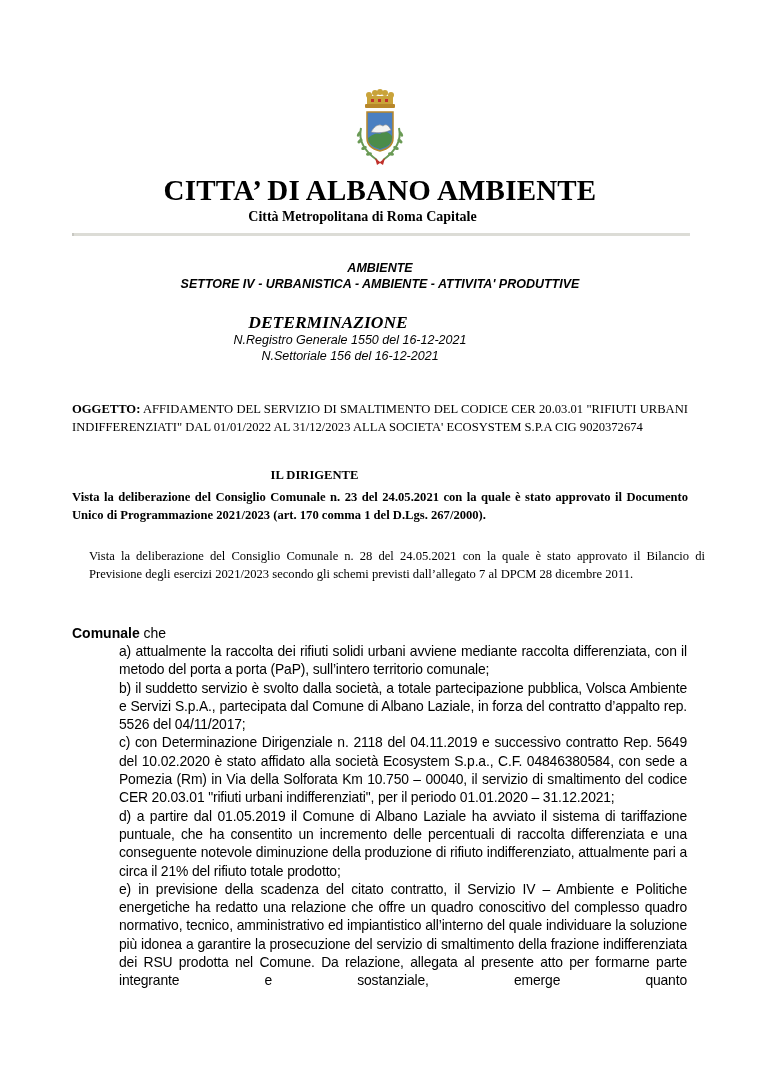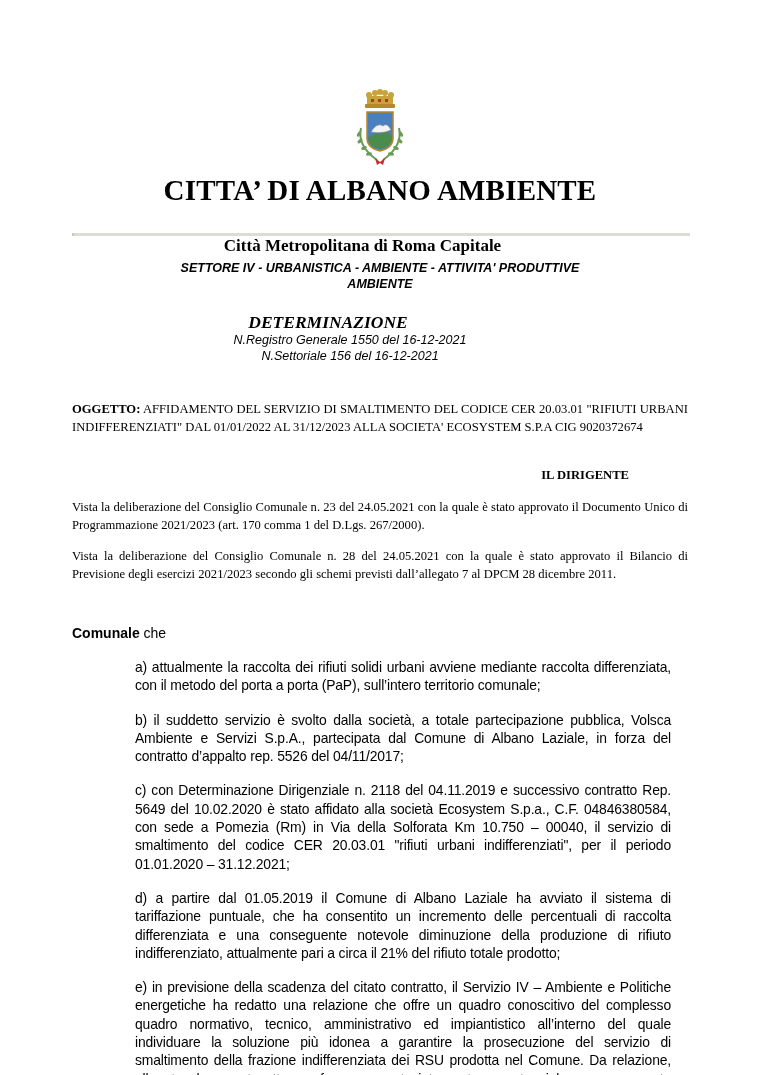--- a/index.html
+++ b/index.html
@@ -8,21 +8,21 @@
 
     .crest { position: absolute; left: 347px; top: 88px; width: 66px; height: 80px; }
 
     .city-title {
       position: absolute; left: 0; width: 760px; top: 172px; text-align: center;
       font-family: "Liberation Serif", serif; font-weight: bold; font-size: 29px; letter-spacing: 0.2px;
       line-height: 36px;
     }
     .city-subtitle {
       position: absolute; left: 0; width: 725px; top: 209px; text-align: center;
-      font-family: "Liberation Serif", serif; font-weight: bold; font-size: 17px; line-height: 16px; margin-top: 29px;
+      font-family: "Liberation Serif", serif; font-weight: bold; font-size: 14px; line-height: 16px;
     }
     .header-rule {
       position: absolute; left: 72px; top: 233px; width: 616px; height: 3px;
       background: #dcdcd6; border-left: 2px solid #c8c8c2;
     }
 
     .sector {
       position: absolute; left: 0; width: 760px; top: 261px; text-align: center;
       font-family: "Liberation Sans", sans-serif; font-weight: bold; font-style: italic; font-size: 12.5px; line-height: 15.5px;
     }
@@ -36,37 +36,37 @@
     }
 
     .serif-block {
       position: absolute; left: 72px; width: 616px;
       font-family: "Liberation Serif", serif; font-size: 12.6px; line-height: 17.5px; text-align: justify;
     }
     .serif-block .last { text-align-last: left; }
     .oggetto { top: 401px; }
     .oggetto b { font-weight: bold; }
     .dirigente {
-      position: absolute; left: 0; width: 629px; top: 467px; text-align: right;
+      position: absolute; left: 0; width: 629px; top: 467px; text-align: center;
       font-family: "Liberation Serif", serif; font-weight: bold; font-size: 12.6px; line-height: 16px;
     }
-    .vista1 { top: 499px; }
-    .vista2 { top: 548px; }
+    .vista1 { top: 489px; font-weight: bold; }
+    .vista2 { top: 548px; margin-left: 17px; }
 
     .premesso {
       position: absolute; left: 72px; top: 625px;
       font-family: "Liberation Sans", sans-serif; font-size: 14px; line-height: 17px;
     }
     .premesso b { font-weight: bold; }
     .items {
       position: absolute; left: 119px; width: 568px; top: 642px;
       font-family: "Liberation Sans", sans-serif; font-size: 13.9px; line-height: 18.3px; text-align: justify;
       letter-spacing: -0.15px;
     }
-    .items p { margin: 16px; }
+    .items p { margin: 0; }
     .items .last { text-align-last: left; }
   </style>
 </head>
 <body>
 
 <div class="page">
 
   <div class="crest">
     <svg width="66" height="80" viewBox="0 0 66 80">
 
@@ -101,22 +101,22 @@
       </g>
       <path d="M28 70 L33 74 L38 70 L36 77 L33 75 L30 77 Z" fill="#c0302b"></path>
     </svg>
   </div>
 
   <div class="city-title">CITTA’ DI ALBANO AMBIENTE</div>
   <div class="city-subtitle">Città Metropolitana di Roma Capitale</div>
   <div class="header-rule"></div>
 
   <div class="sector">
+    <div>AMBIENTE</div>
     <div>SETTORE IV - URBANISTICA - AMBIENTE - ATTIVITA' PRODUTTIVE</div>
-    <div>AMBIENTE</div>
   </div>
 
   <div class="det-title">DETERMINAZIONE</div>
   <div class="det-reg">
     <div>N.Registro Generale 1550 del 16-12-2021</div>
     <div>N.Settoriale 156 del 16-12-2021</div>
   </div>
 
   <div class="serif-block oggetto">
     <div class="last">

